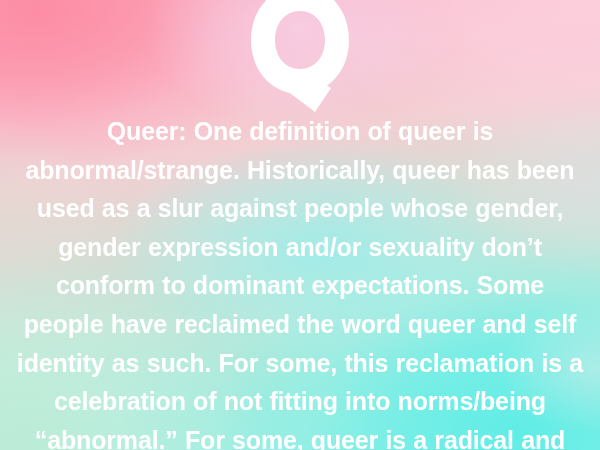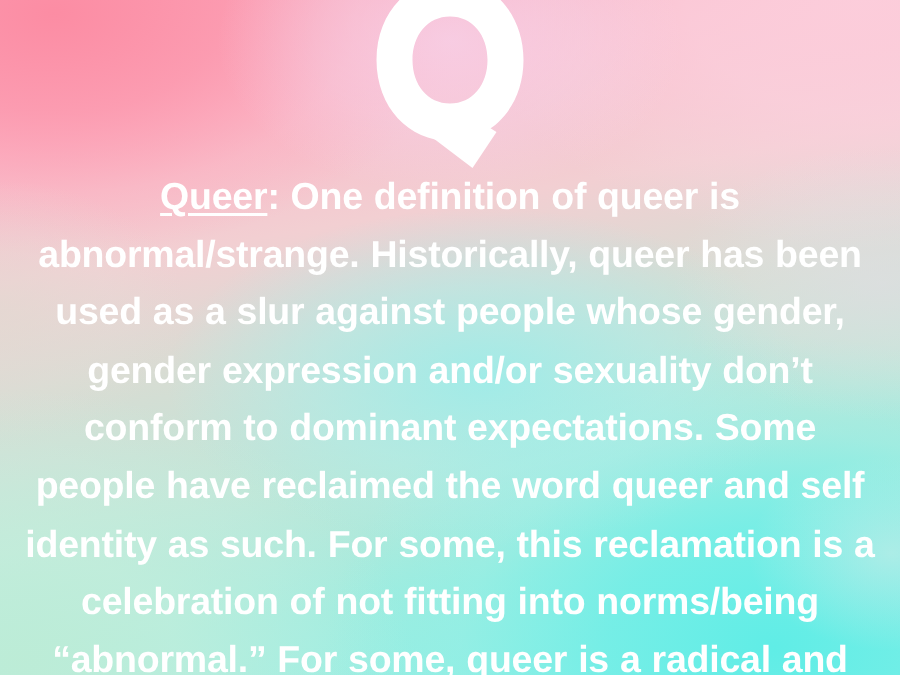--- a/index.html
+++ b/index.html
@@ -150,21 +150,20 @@
     font-family: "Liberation Sans", sans-serif;
     font-size: 25px;
     font-weight: bold;
     line-height: 38.6px;
     letter-spacing: -0.15px;
     word-spacing: 0.5px;
     text-rendering: optimizeLegibility;
   }
 
   .term {
-    text-decoration: underline;
     text-decoration-thickness: 2.2px;
     text-underline-offset: 3px;
   }
 </style>
 </head>
 <body>
 
 <div id="graphic">
 
   <div class="mesh mesh-base"></div>

